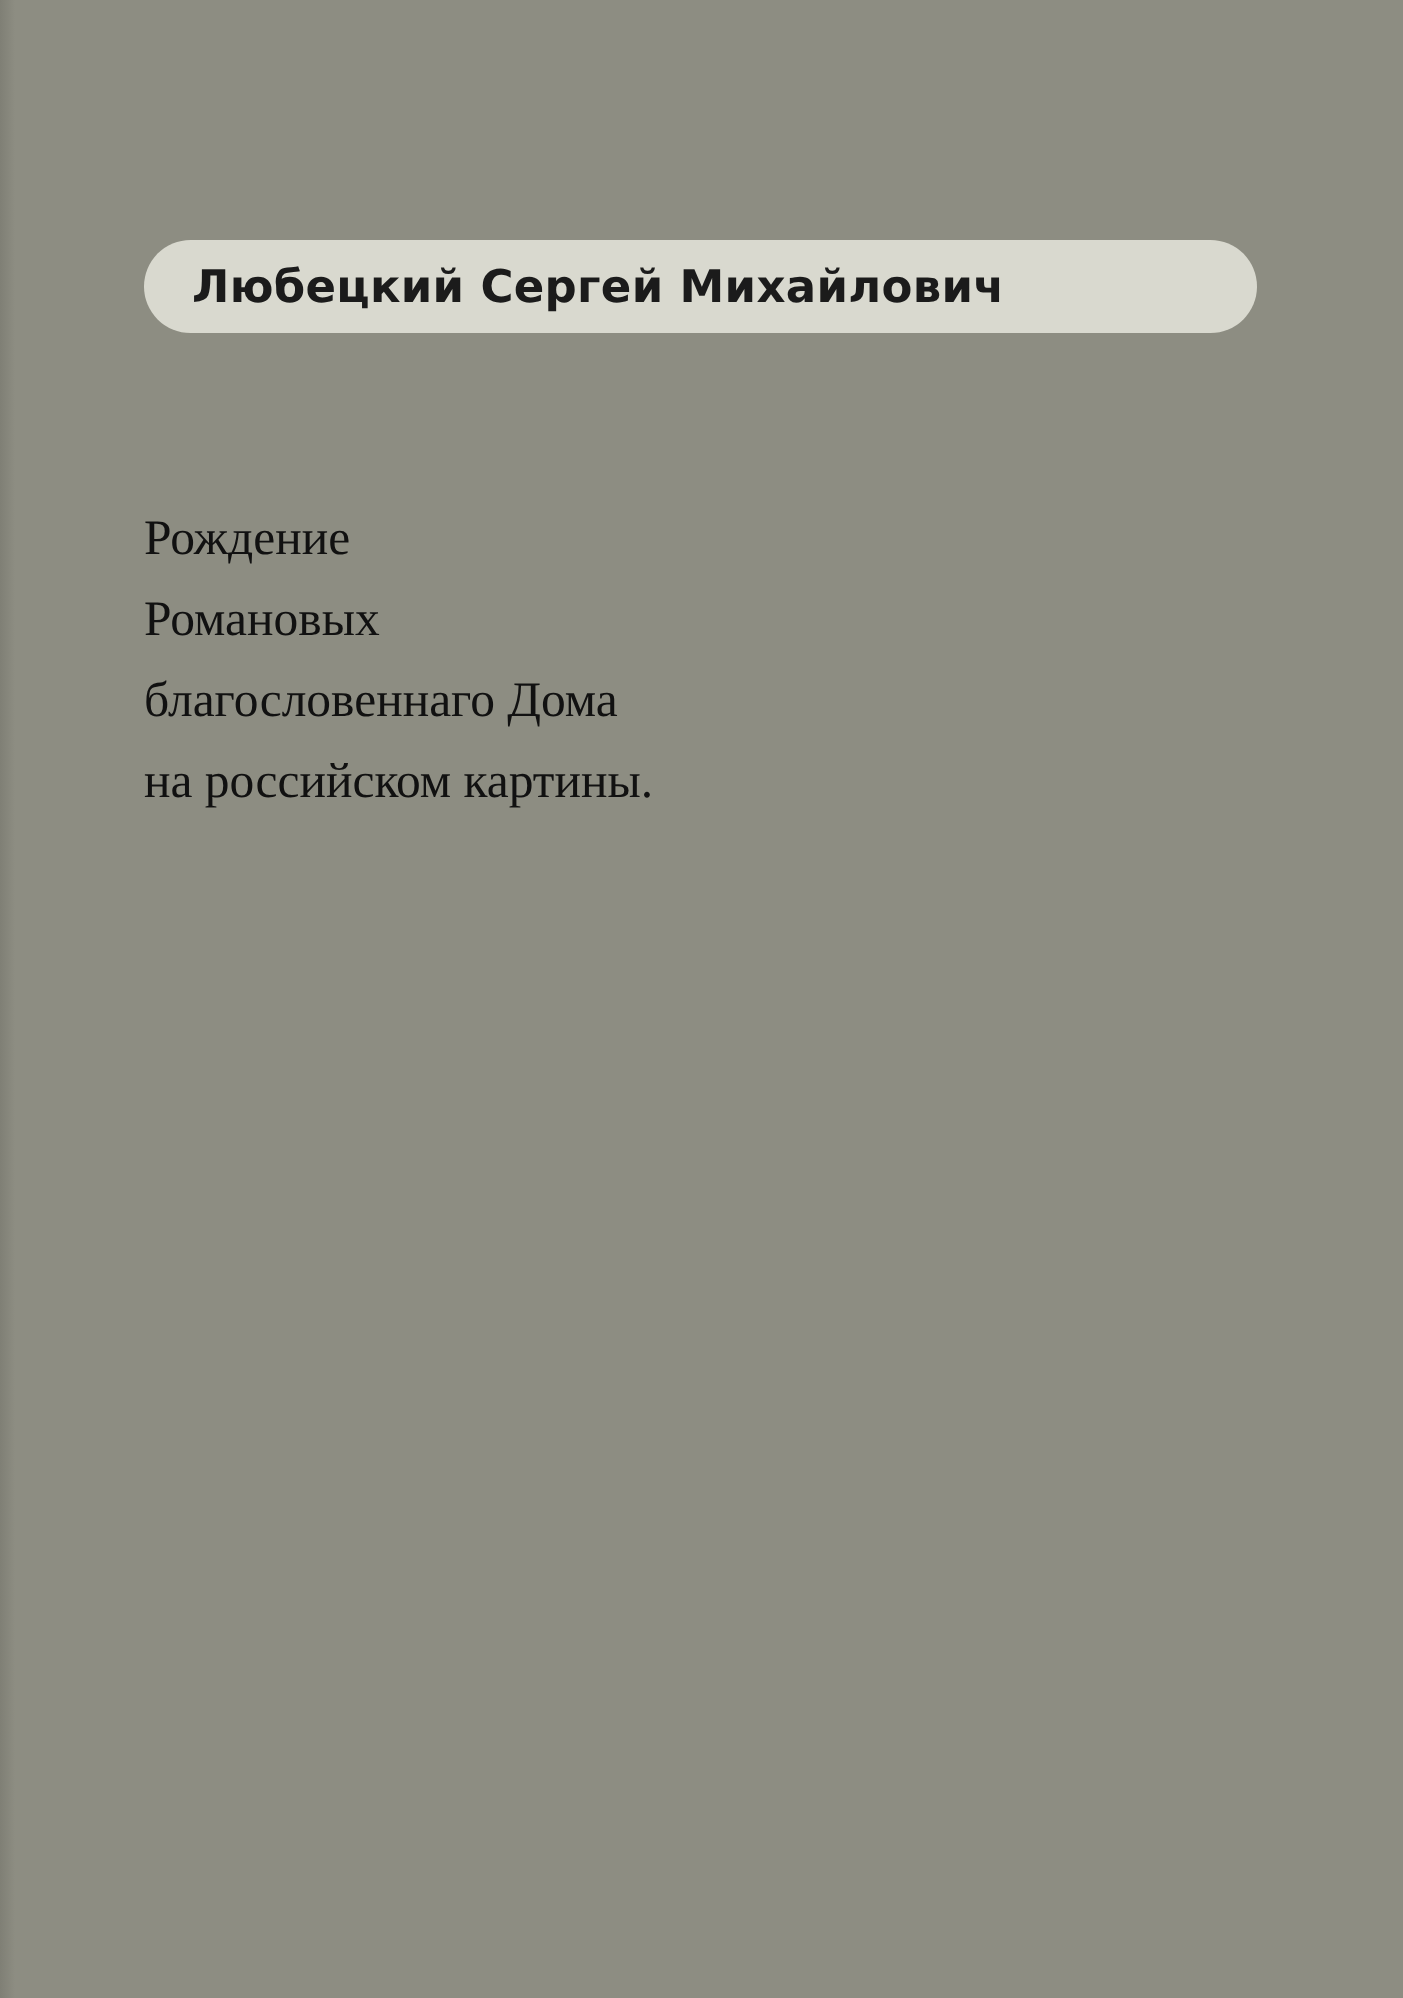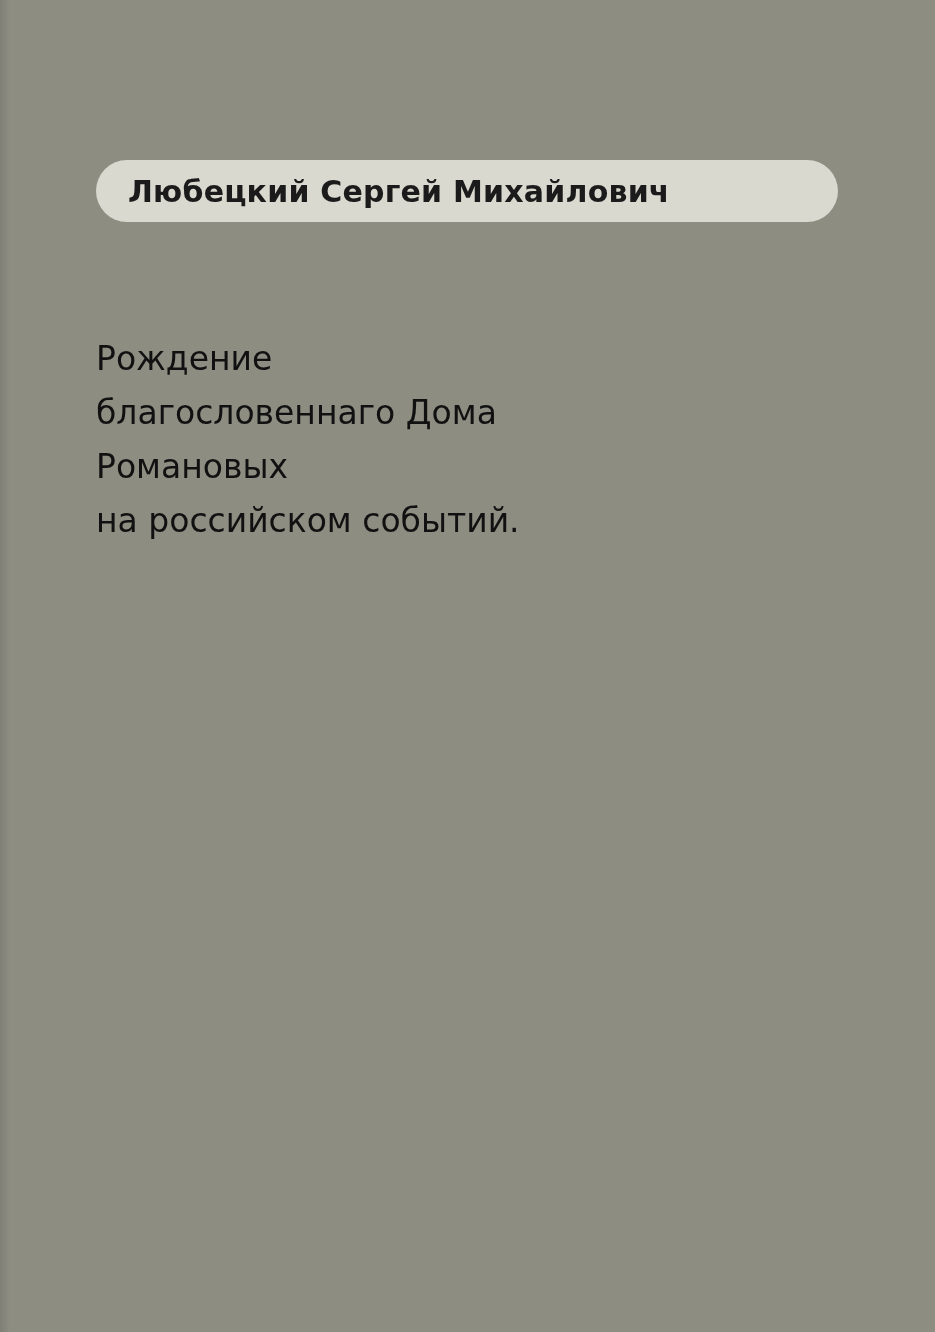--- a/index.html
+++ b/index.html
@@ -52,20 +52,21 @@
     color: #1b1b1b;
     letter-spacing: 0.2px;
     white-space: nowrap;
   }
 
   .title-block {
     position: absolute;
     left: 96px;
     top: 332px;
     width: 660px;
+    font-family: Liberation Serif, serif;
   }
 
   .title-line {
     font-size: 33px;
     line-height: 54px;
     color: #111111;
     font-weight: normal;
     white-space: nowrap;
   }
 </style>
@@ -75,18 +76,18 @@
 <div class="book-cover">
 
   <div class="spine-edge"></div>
 
   <div class="author-band">
     <span class="author-name">Любецкий Сергей Михайлович</span>
   </div>
 
   <div class="title-block">
     <div class="title-line">Рождение</div>
+    <div class="title-line">Романовых</div>
     <div class="title-line">благословеннаго Дома</div>
-    <div class="title-line">Романовых</div>
-    <div class="title-line">на российском событий.</div>
+    <div class="title-line">на российском картины.</div>
   </div>
 
 </div>
 
 </body></html>

